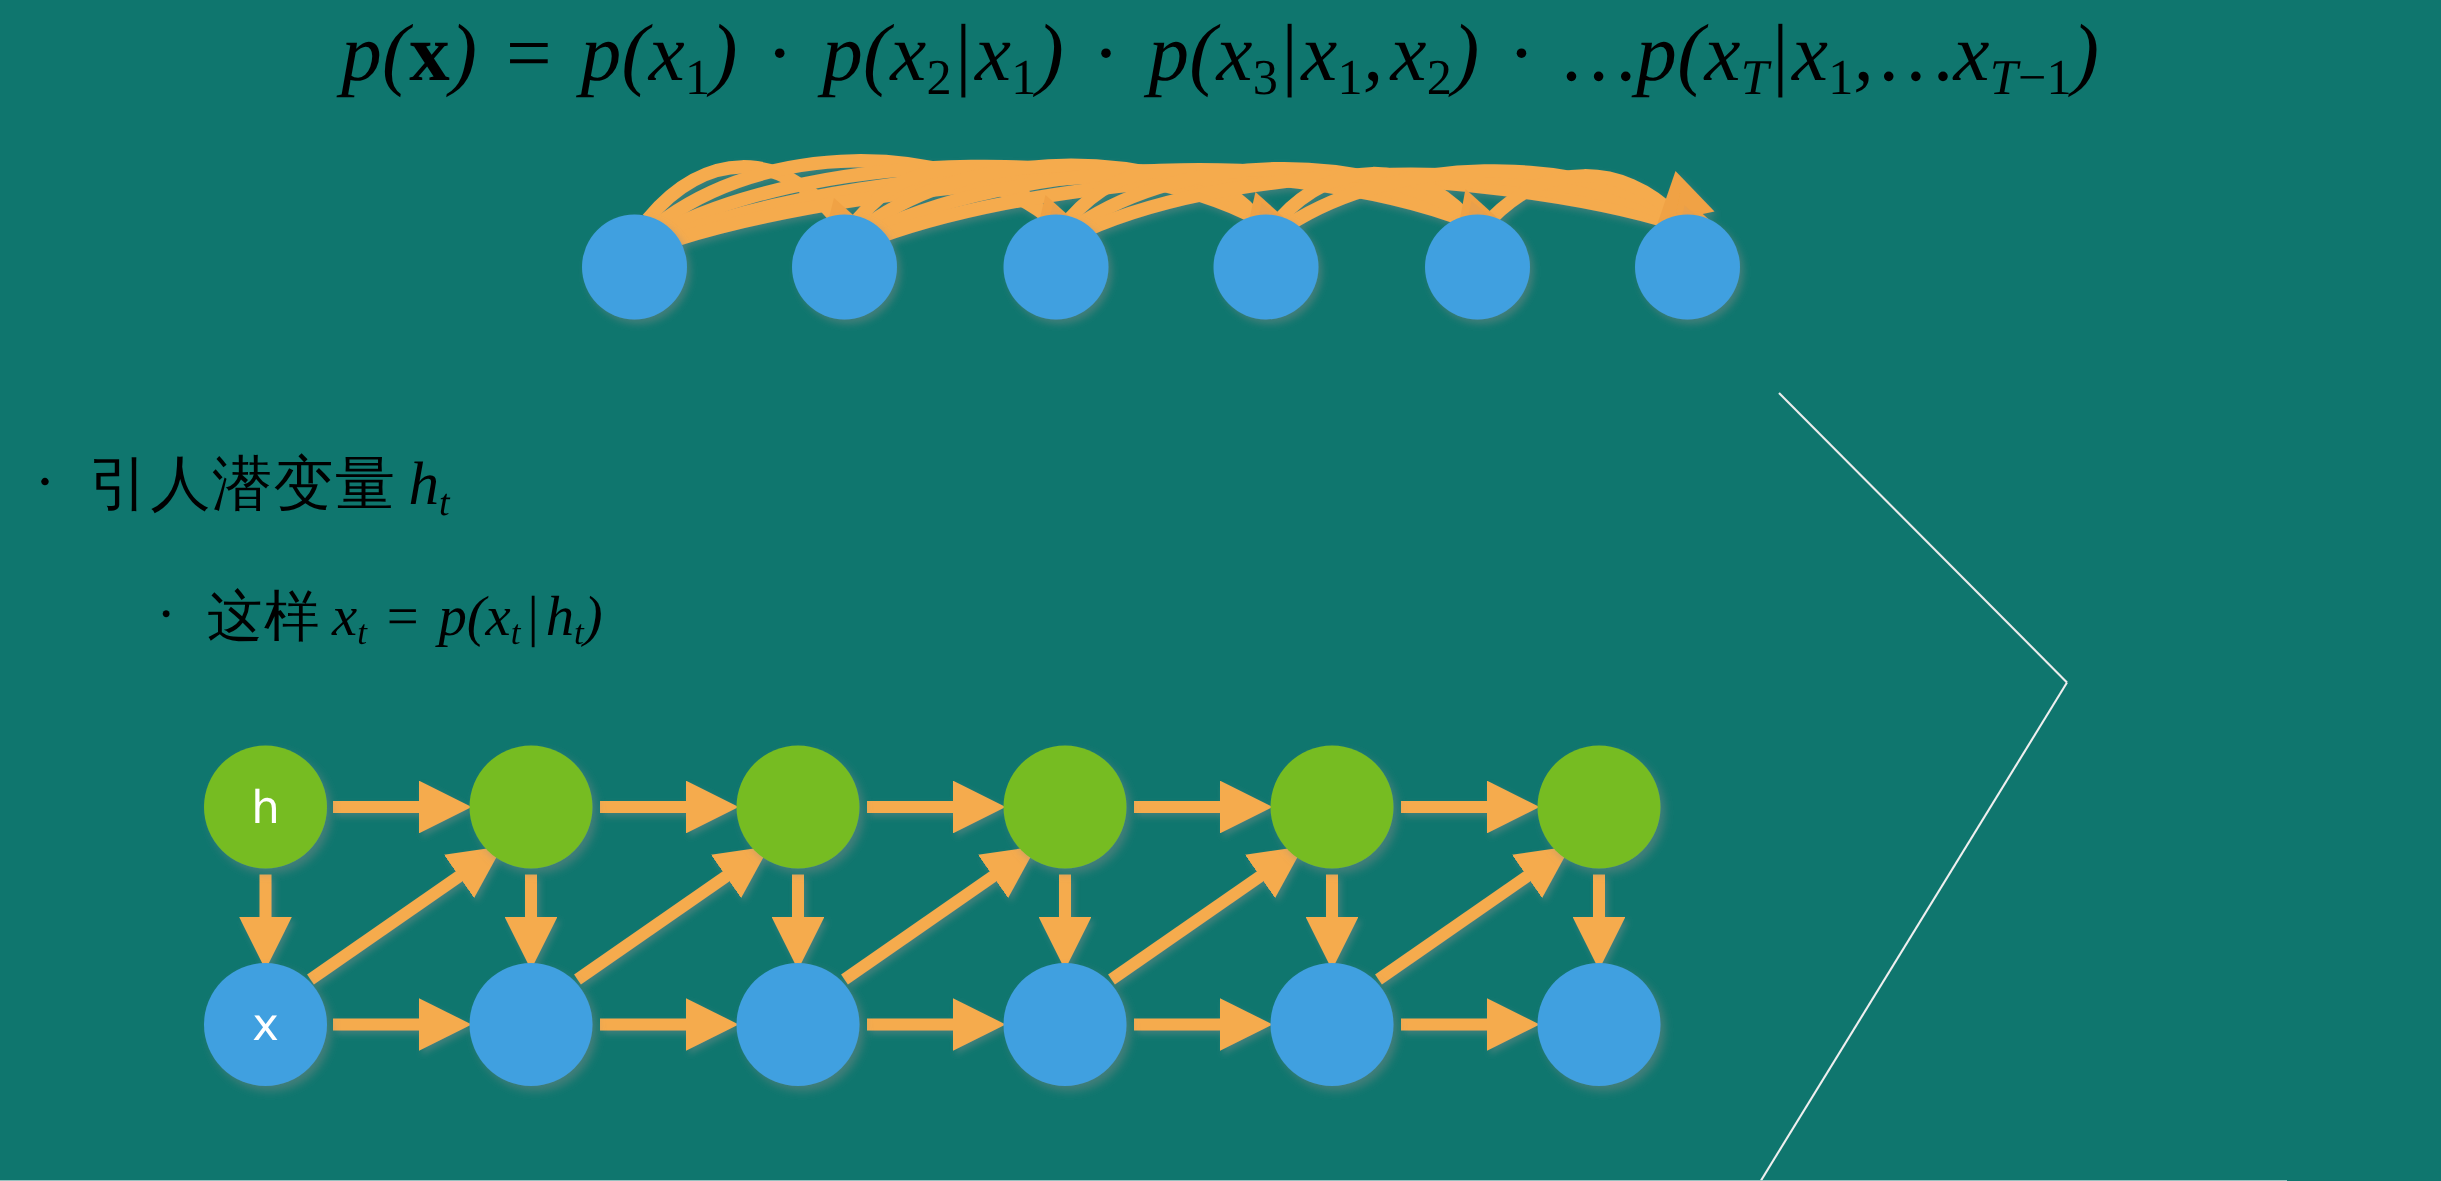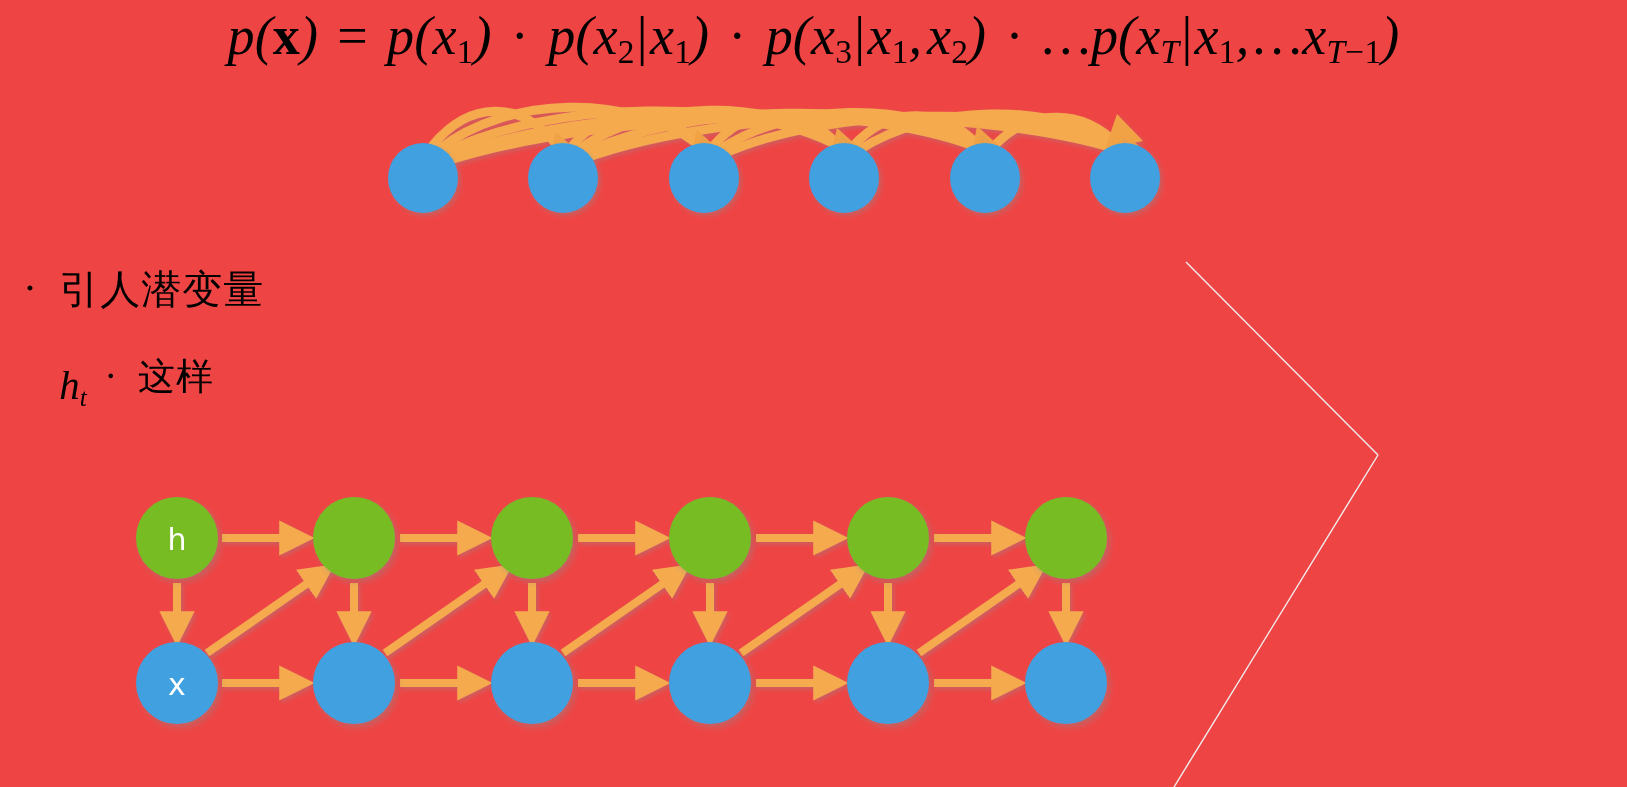--- a/index.html
+++ b/index.html
@@ -13,21 +13,21 @@
     height: 787px;
     position: relative;
     overflow: hidden;
     font-family: "Liberation Sans", sans-serif;
     color: #000000;
   }
 
   #slide-root {
     position: absolute;
     inset: 0;
-    background: #ef4444;
+    background: #0f766e;
   }
 
   
   .decor-layer {
     position: absolute;
     inset: 0;
     pointer-events: none;
   }
 
   
@@ -97,21 +97,20 @@
   }
   .cjk {
     font-family: "DejaVu Sans", "Liberation Sans", sans-serif;
     font-style: normal;
     letter-spacing: 1px;
   }
   .bullet-text {
     display: inline-flex;
     align-items: baseline;
     gap: 0.20em;
-    flex-direction: column;
   }
   .bullet-text .math {
     font-size: 1.02em;
     margin-top: 37px;
   }
 
   
   .diagram {
     position: absolute;
   }
@@ -214,20 +213,21 @@
     <span class="bullet-text">
       <span class="cjk">引人潜变量</span>
       <span class="math">h<sub>t</sub></span>
     </span>
   </div>
 
   <div class="bullet-row" id="bullet-2">
     <span class="bullet-dot cjk">・</span>
     <span class="bullet-text">
       <span class="cjk">这样</span>
+      <span class="math">x<sub>t</sub><span class="op">&nbsp;=&nbsp;</span>p(x<sub>t</sub><span class="bar"> | </span>h<sub>t</sub>)</span>
     </span>
   </div>
 
   <svg class="diagram" id="diagram-rnn" viewBox="0 0 1060 290">
     <defs>
       <filter id="nodeShadow" x="-40%" y="-40%" width="190%" height="190%">
         <feDropShadow dx="3" dy="3.5" stdDeviation="3" flood-color="#8a8a8a" flood-opacity="0.42"></feDropShadow>
       </filter>
       <filter id="arrowShadow" x="-40%" y="-40%" width="190%" height="190%">
         <feDropShadow dx="2" dy="2.5" stdDeviation="2" flood-color="#909090" flood-opacity="0.38"></feDropShadow>

